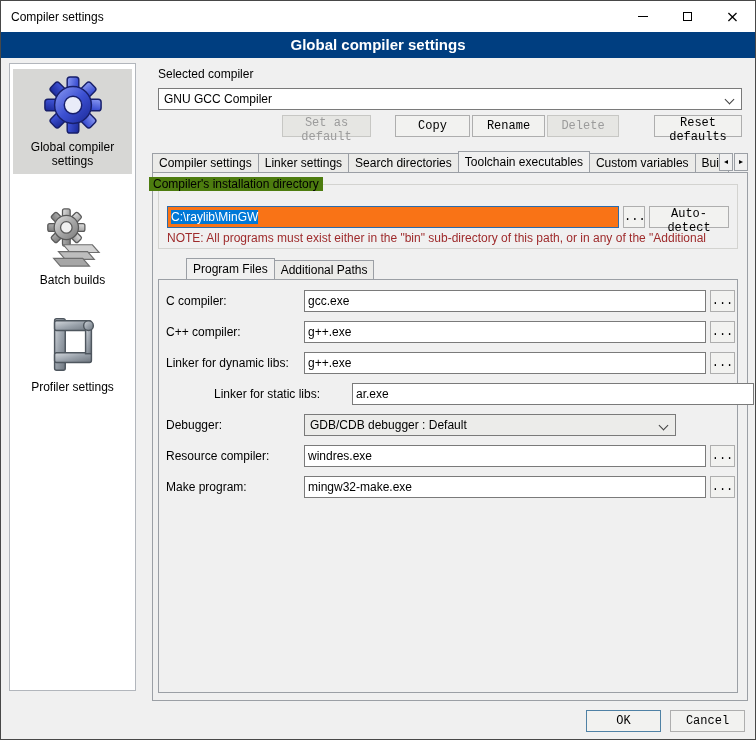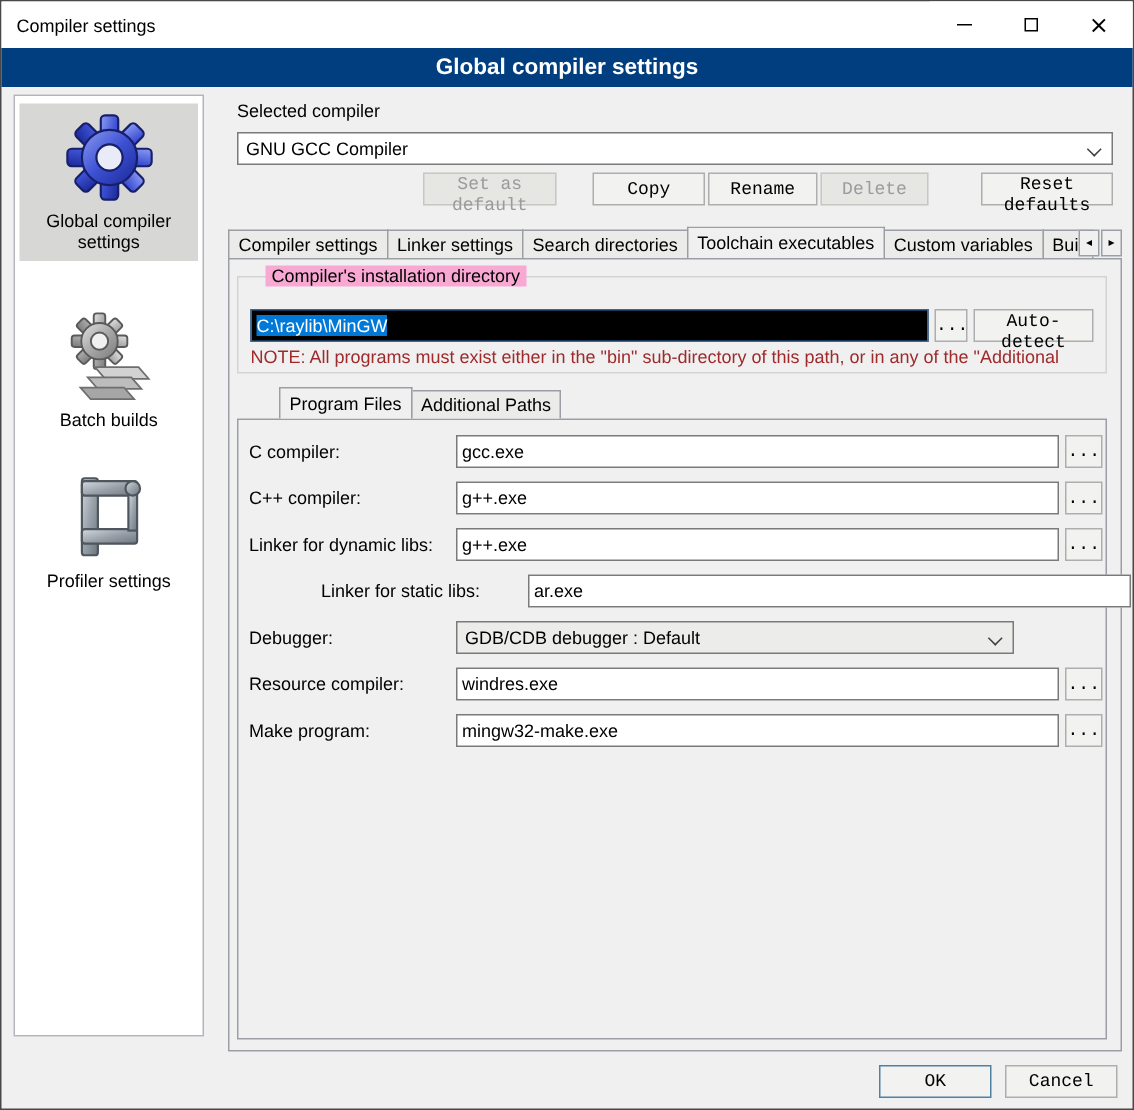--- a/index.html
+++ b/index.html
@@ -86,24 +86,24 @@
   .tab-scroll.right { right:0; }
   .panel {
     position:absolute; left:151px; top:171px; width:596px; height:529px;
     border:1px solid #9b9fa5; background:#f0f0f0; z-index:1;
   }
   
   .group {
     position:absolute; left:157px; top:183px; width:580px; height:65px;
     border:1px solid #d3d3d0; z-index:2;
   }
-  .group-label { position:absolute; left:176px; top:176px; background:#f9a8d4; padding:0 4px; z-index:3; }
+  .group-label { position:absolute; left:148px; top:176px; background:#4d7c0f; padding:0 4px; z-index:3; }
   .dirinput {
     position:absolute; left:166px; top:205px; width:452px; height:22px;
-    background:#000000; border:1px solid #2a6bac; line-height:20px;
+    background:#f97316; border:1px solid #2a6bac; line-height:20px;
     padding-left:3px; z-index:3; overflow:hidden; white-space:nowrap; cursor:text;
   }
   .dirinput .sel { background:#0078d7; color:#fff; }
   .btn-browse-dir { left:622px; top:205px; width:22px; z-index:3; }
   .btn-autodetect { left:648px; top:205px; width:80px; z-index:3; }
   .note {
     position:absolute; left:166px; top:230px; width:572px; z-index:3;
     color:#9e2a2b; white-space:nowrap; overflow:hidden;
   }
   

